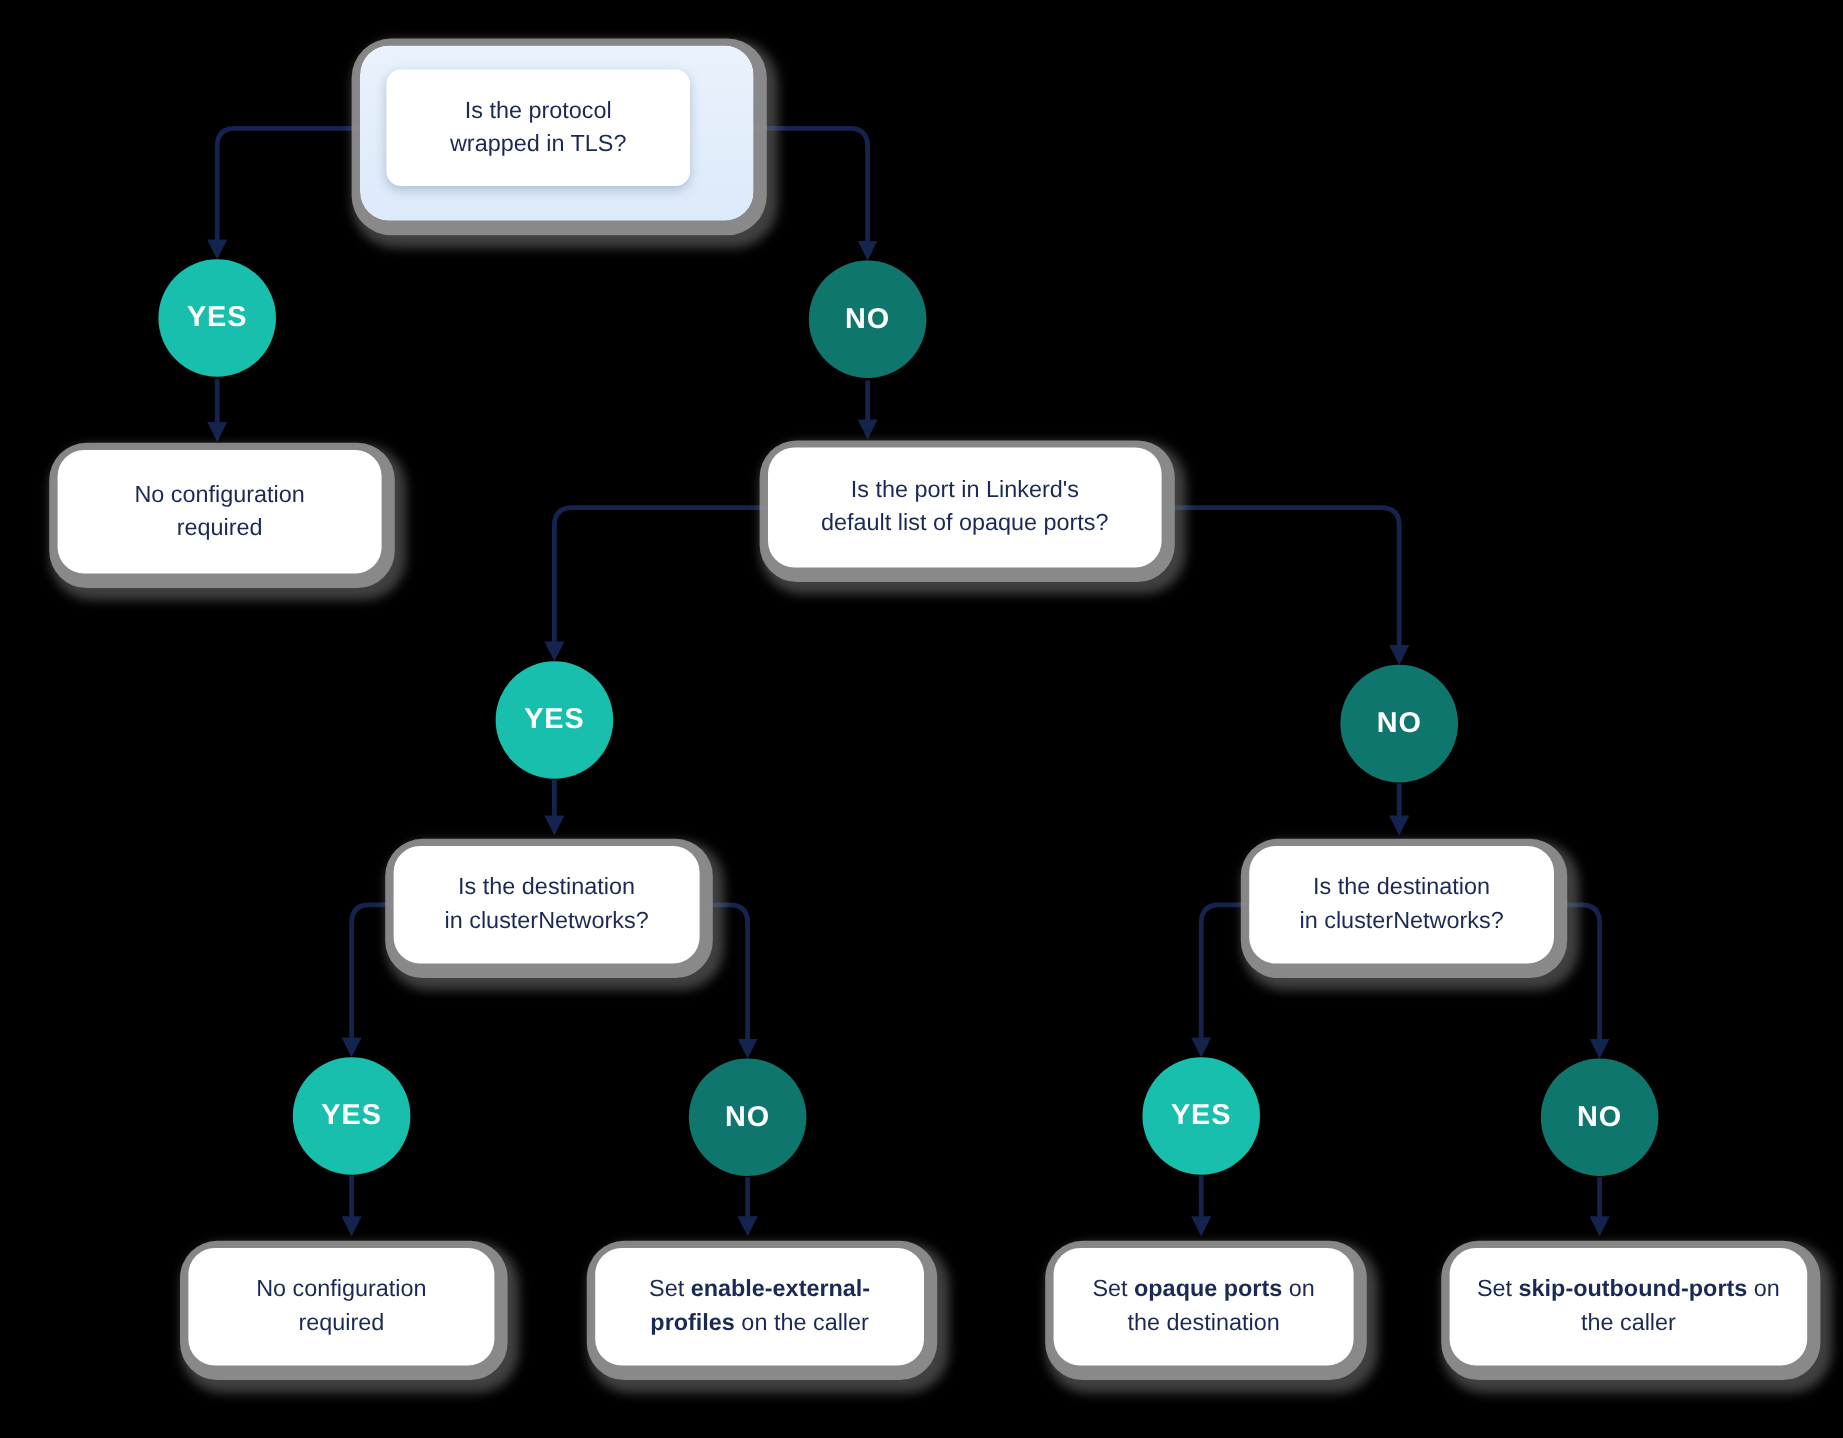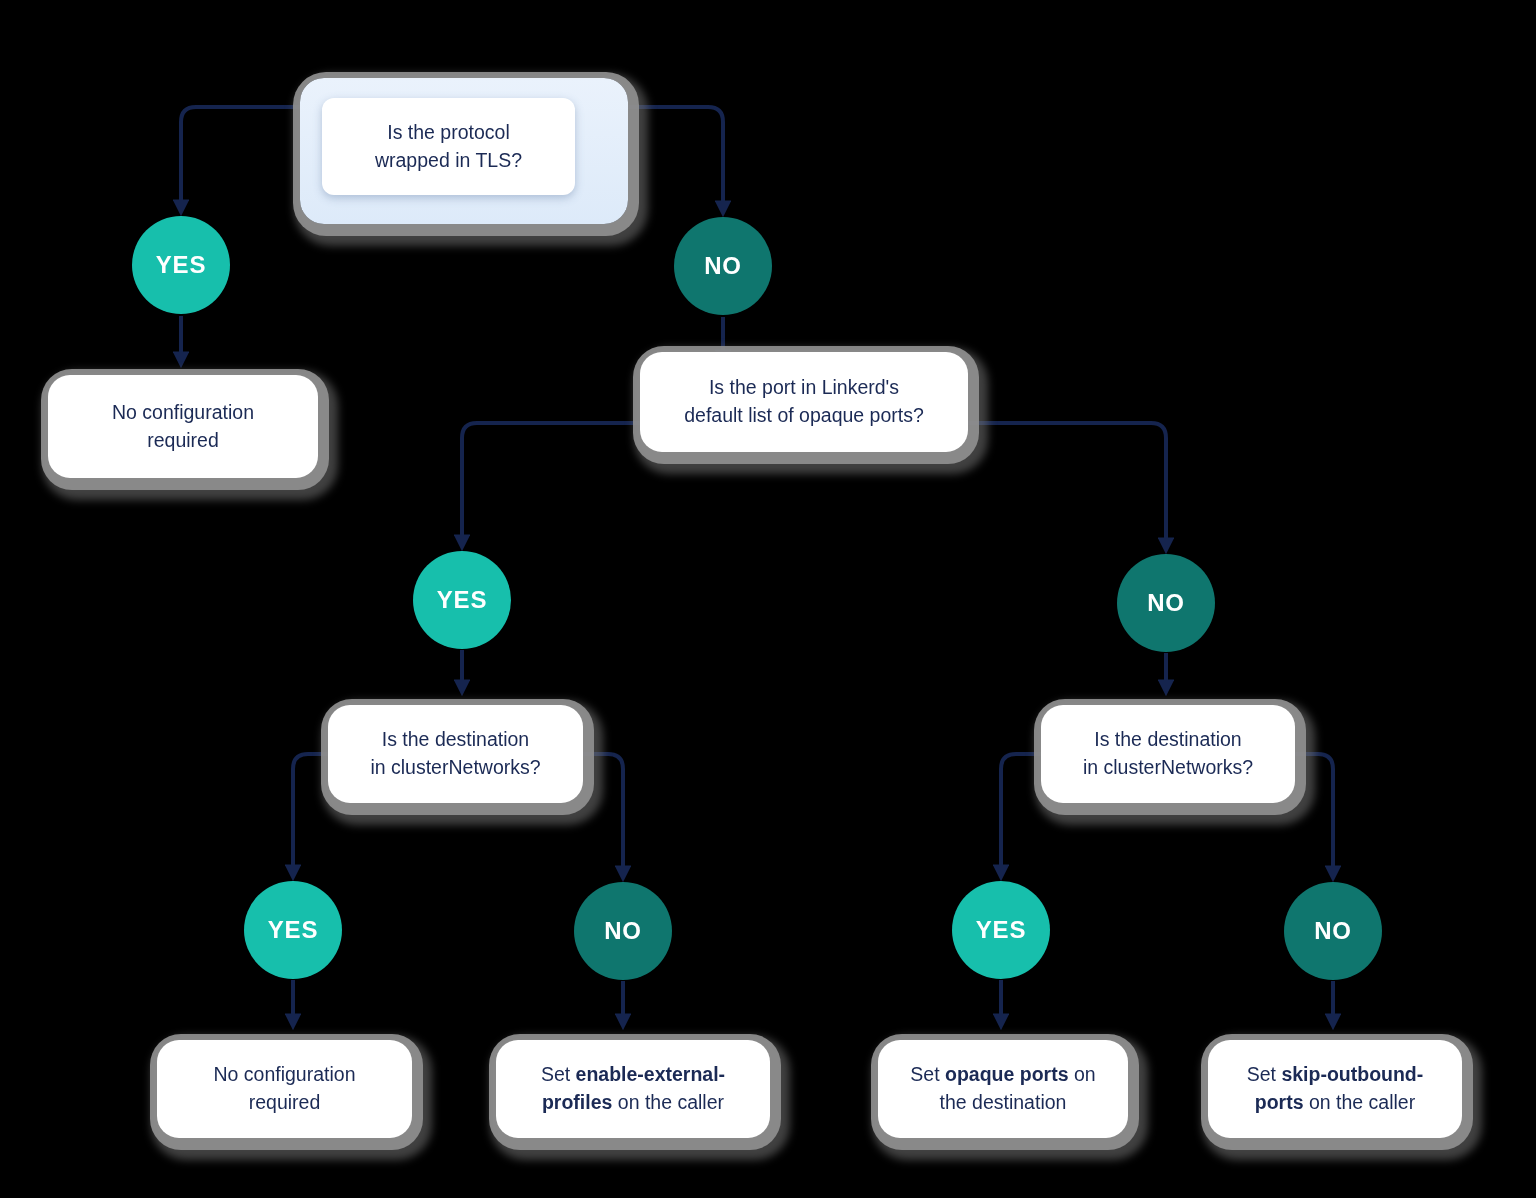--- a/index.html
+++ b/index.html
@@ -59,40 +59,40 @@
       <path d="M465,754 H608 Q623,754 623,769 V868"></path>
       <path d="M1155,754 H1016 Q1001,754 1001,769 V867"></path>
       <path d="M1175,754 H1318 Q1333,754 1333,769 V868"></path>
       <path d="M293,980 V1016"></path>
       <path d="M623,981 V1016"></path>
       <path d="M1001,980 V1016"></path>
       <path d="M1333,981 V1016"></path>
     </g>
   </svg>
 
-  <div class="root-outer halo" style="left:300px;top:38px;width:328px;height:146px;margin-top:40px;">
+  <div class="root-outer halo" style="left:300px;top:38px;width:328px;height:146px;">
     <div class="box root-inner" style="position:absolute;">
       <span class="box-label">Is the protocol
 wrapped in TLS?</span>
     </div>
   </div>
 
   <div class="circle yes" style="left:132px;top:216px;">
     <span>YES</span>
   </div>
   <div class="circle no" style="left:674px;top:217px;">
     <span>NO</span>
   </div>
 
   <div class="box halo" style="left:48px;top:375px;width:270px;height:103px;">
     <span class="box-label">No configuration
 required</span>
   </div>
 
-  <div class="box halo" style="left:640px;top:352px;width:328px;height:100px;">
+  <div class="box halo" style="left:640px;top:373px;width:328px;height:100px;">
     <span class="box-label">Is the port in Linkerd's
 default list of opaque ports?</span>
   </div>
 
   <div class="circle yes" style="left:413px;top:551px;">
     <span>YES</span>
   </div>
   <div class="circle no" style="left:1117px;top:554px;">
     <span>NO</span>
   </div>
@@ -126,17 +126,17 @@
 
   <div class="box halo" style="left:878px;top:1040px;width:250px;height:98px;">
     <span class="box-label"><span>Set </span><b>opaque ports</b><span> on
 the destination</span></span>
   </div>
 
   <div class="box halo" style="left:496px;top:1040px;width:274px;height:98px;">
     <span class="box-label"><span>Set </span><b>enable-external-profiles</b><span> on the caller</span></span>
   </div>
 
-  <div class="box halo" style="left:1208px;top:1040px;width:254px;height:98px;">
+  <div class="box halo" style="left:1208px;top:1040px;width:298px;height:98px;">
     <span class="box-label"><span>Set </span><b>skip-outbound-ports</b><span> on the caller</span></span>
   </div>
 
 </div>
 
 </body></html>

